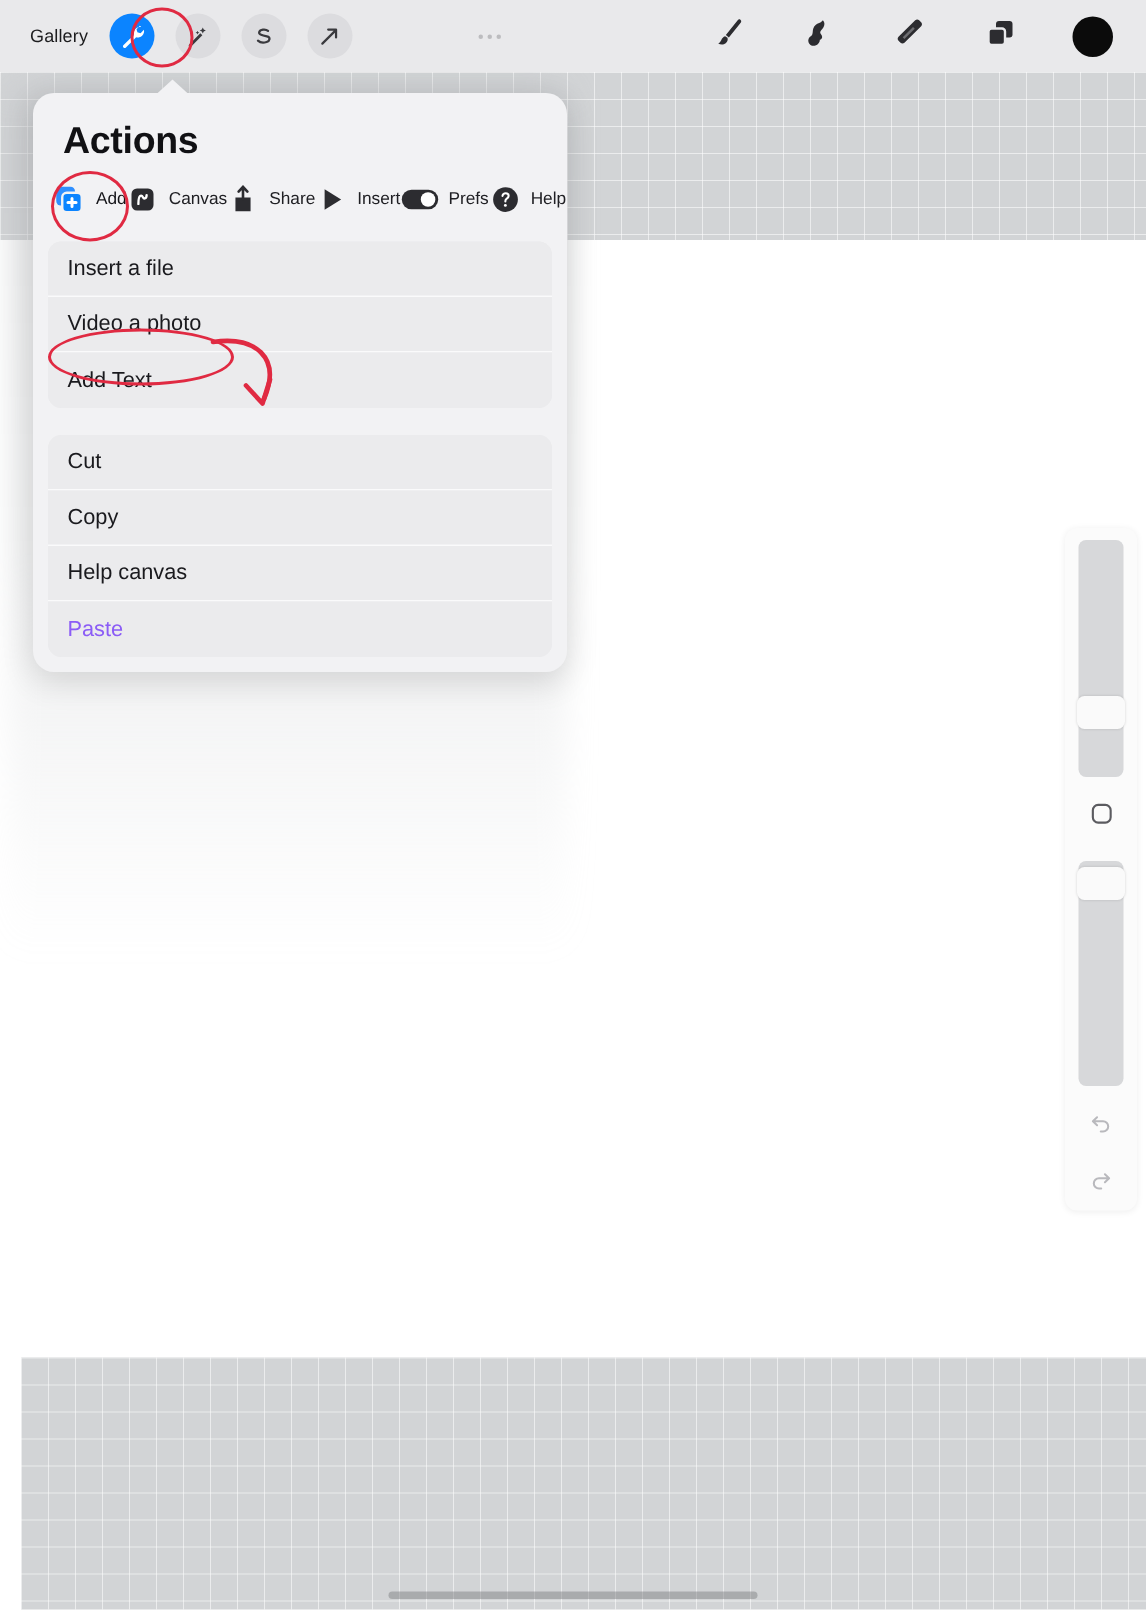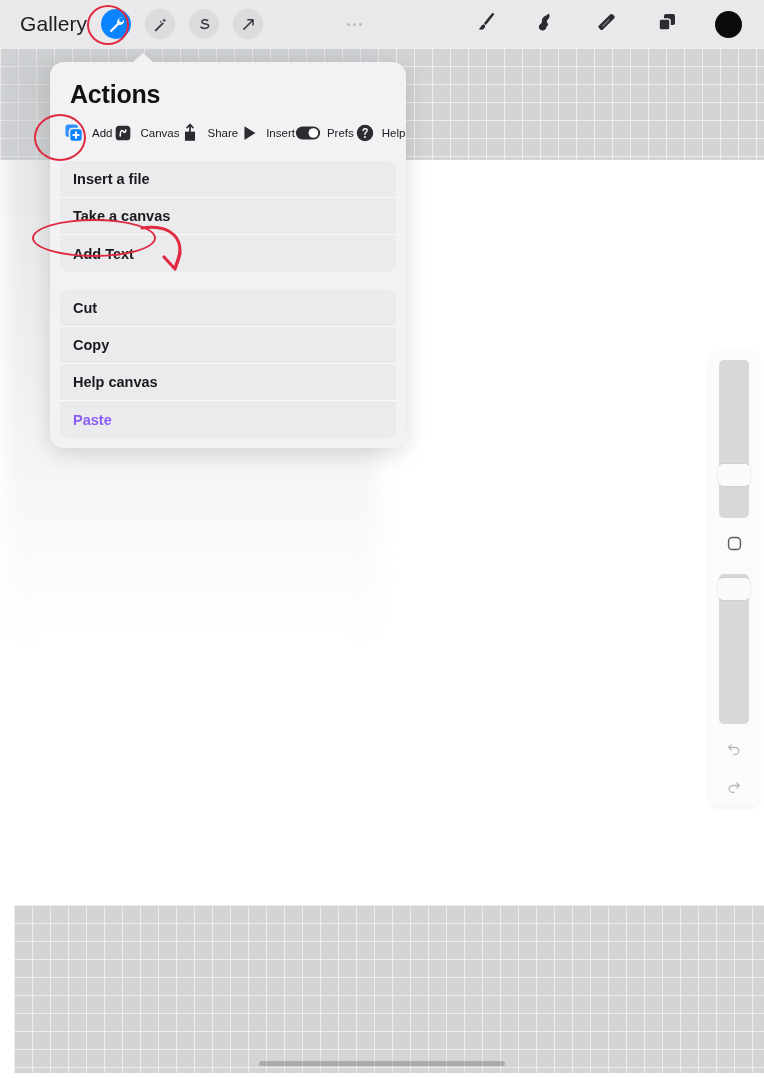--- a/index.html
+++ b/index.html
@@ -61,21 +61,21 @@
     display: flex;
     align-items: center;
   }
   #topbar-left {
     display: flex;
     align-items: center;
     gap: 14px;
     padding-left: 20px;
   }
   .gallery-label {
-    font-size: 21px;
+    font-size: 12px;
     color: #1c1c1e;
     letter-spacing: 0.1px;
   }
   .tool-circle {
     width: 30px; height: 30px;
     border-radius: 50%;
     background: #dcdcdf;
     display: flex;
     align-items: center;
     justify-content: center;
@@ -135,21 +135,20 @@
   
   #actions-panel {
     position: absolute;
     left: 22px; top: 62px;
     width: 356px;
     background: #f2f2f4;
     border-radius: 14px;
     box-shadow: 0 6px 22px rgba(0,0,0,0.14);
     overflow: visible;
     padding-bottom: 10px;
-    margin-left: 28px;
   }
   #panel-caret {
     position: absolute;
     left: 82px; top: -9px;
     width: 0; height: 0;
     border-left: 11px solid transparent;
     border-right: 11px solid transparent;
     border-bottom: 10px solid #f2f2f4;
   }
   #panel-title {
@@ -186,21 +185,20 @@
   }
   .menu-item {
     height: 37px;
     display: flex;
     align-items: center;
     padding-left: 13px;
     font-size: 14.5px;
     color: #1a1a1e;
     background: #ebebed;
     border-bottom: 1px solid rgba(255,255,255,0.75);
-    font-weight: bold;
   }
   .menu-item:last-child { border-bottom: none; }
   .menu-item.disabled { color: #8b5cf6; }
   .group-gap { height: 12px; }
 
   
   #sidebar {
     position: absolute;
     right: 6px; top: 352px;
     width: 48px;
@@ -401,21 +399,21 @@
             <path d="M9.8 9.4c.2-1.3 1.1-2 2.3-2 1.3 0 2.2.8 2.2 1.9 0 1-.5 1.5-1.4 2.1-.8.5-1 .9-1 1.7v.3" stroke="#ffffff" stroke-width="1.5" fill="none" stroke-linecap="round"></path>
             <circle cx="11.9" cy="16.3" r="1.05" fill="#ffffff"></circle>
           </svg>
         </span>
         <span class="tab-label">Help</span>
       </div>
     </div>
 
     <div class="menu-group">
       <div class="menu-item">Insert a file</div>
-      <div class="menu-item">Take a canvas</div>
+      <div class="menu-item">Video a photo</div>
       <div class="menu-item">Add Text</div>
     </div>
 
     <div class="group-gap"></div>
 
     <div class="menu-group">
       <div class="menu-item">Cut</div>
       <div class="menu-item">Copy</div>
       <div class="menu-item">Help canvas</div>
       <div class="menu-item disabled">Paste</div>

